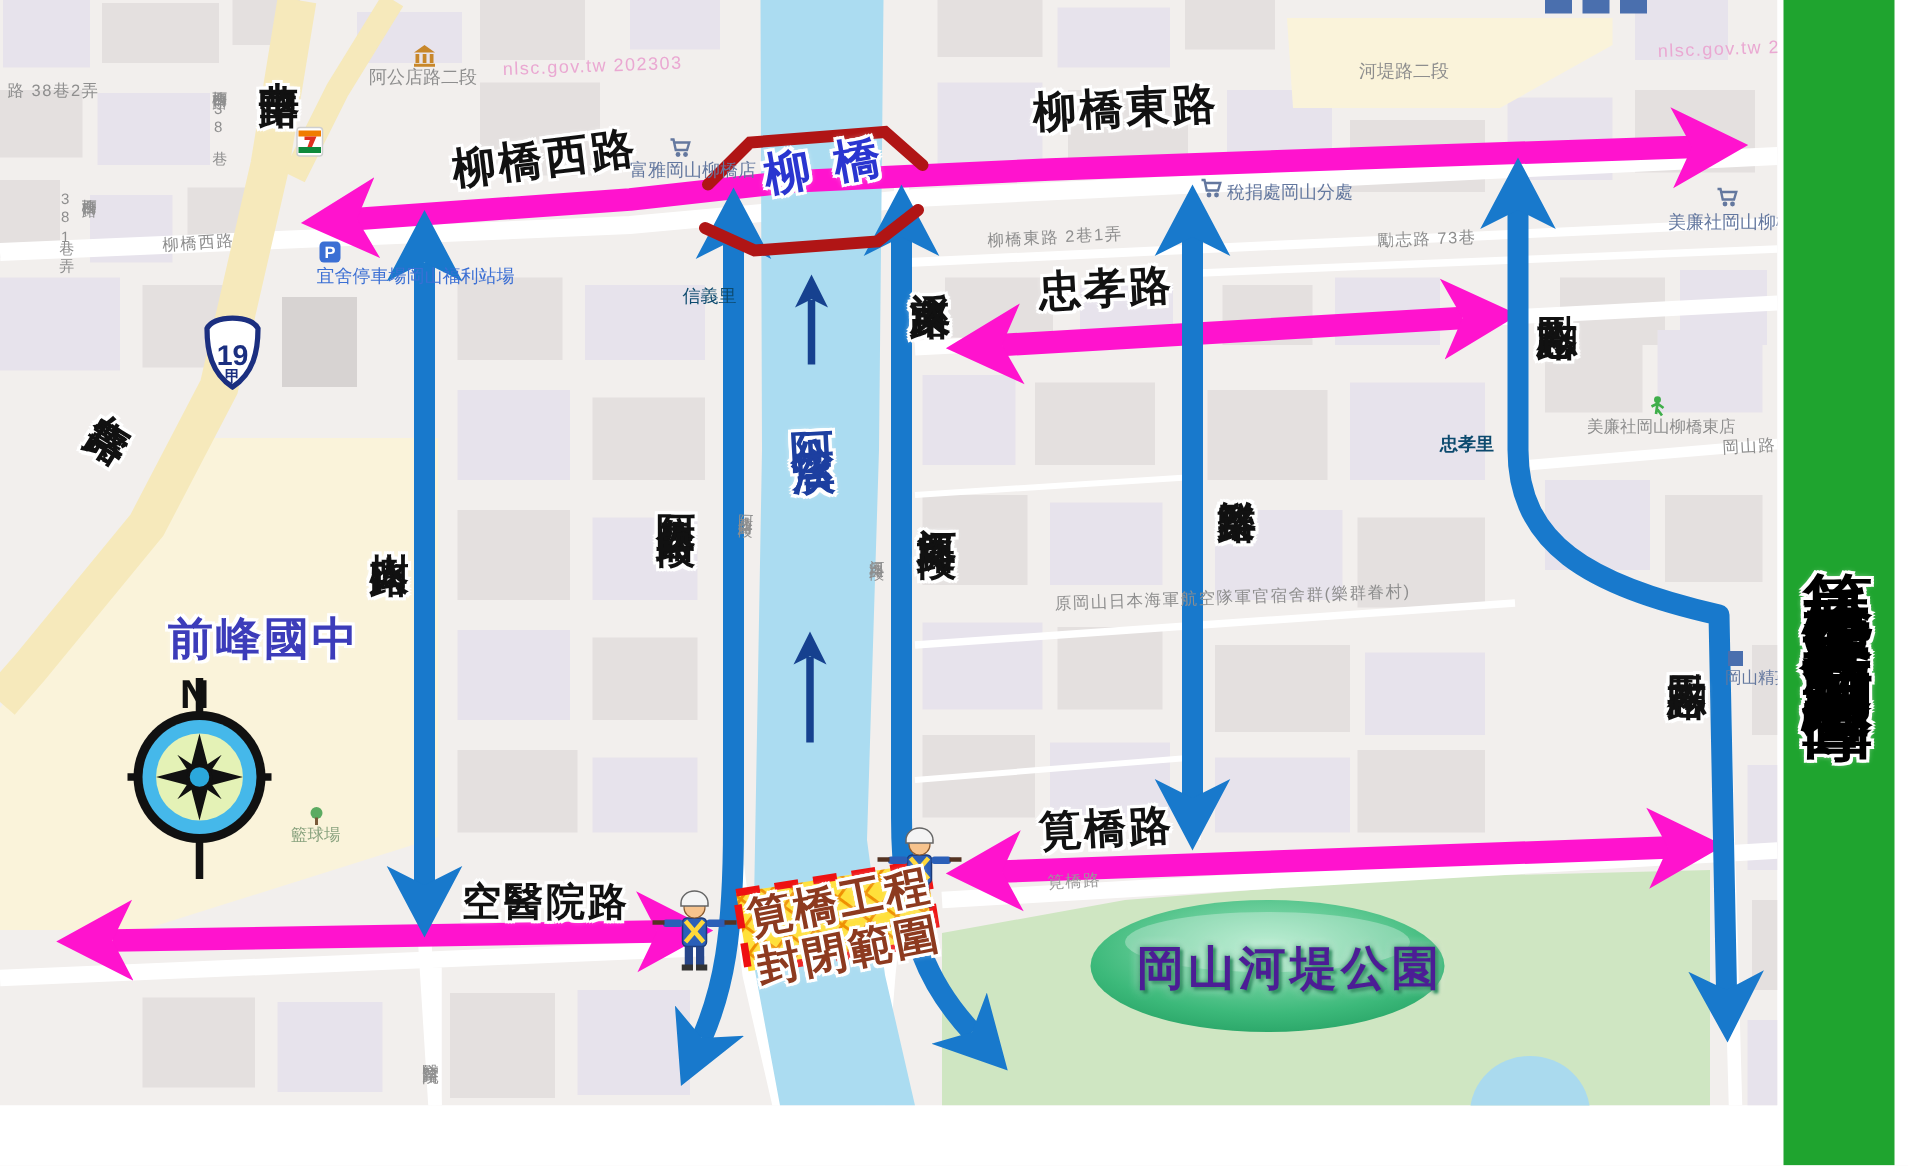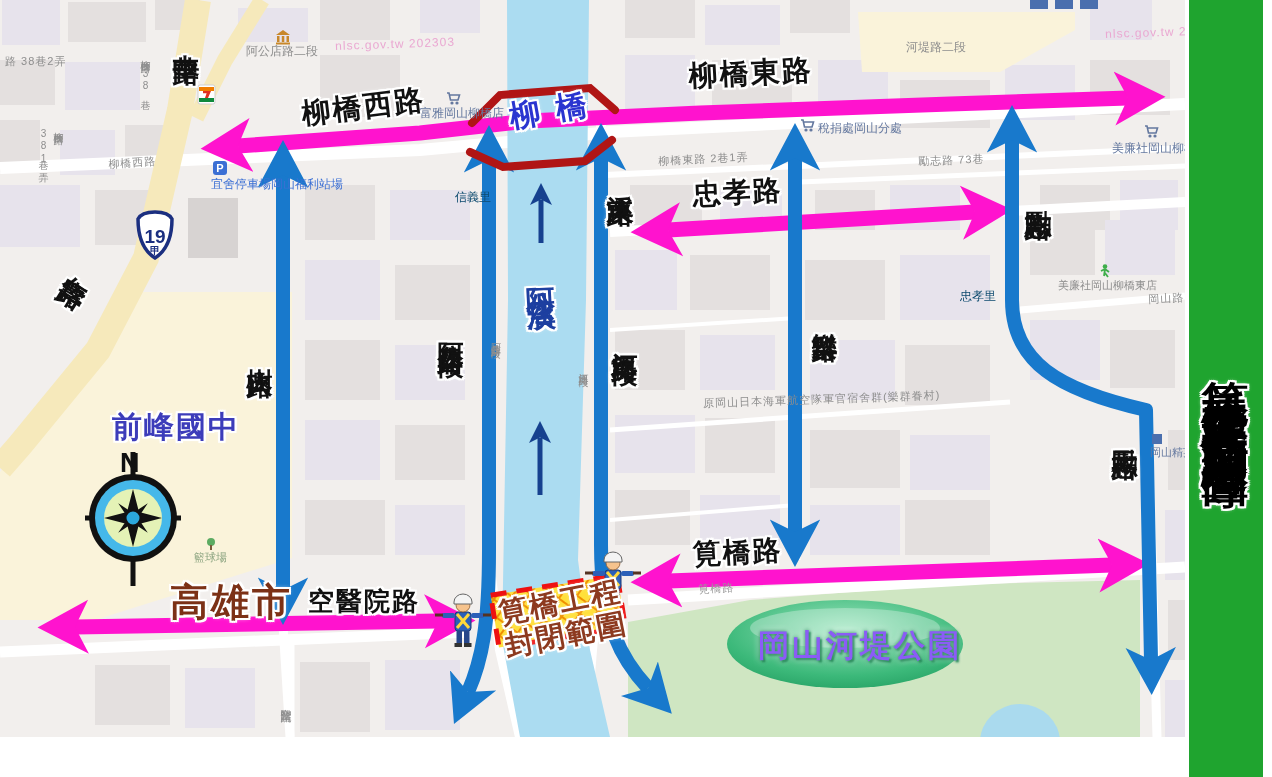--- a/index.html
+++ b/index.html
@@ -15,21 +15,21 @@
   .gray-sm{font-size:11px;color:#8e8e8e;letter-spacing:1px;}
   .blue-poi{font-size:12px;color:#64789f;}
   .gray-poi{font-size:12px;color:#8e8e8e;}
   .green-lbl{font-size:12px;color:#0c4a6e;}
   .watermark{font-size:12px;color:#eaa8d2;letter-spacing:1px;}
   .bridge-name{font-size:31px;font-weight:bold;color:#2a35d0;letter-spacing:16px;}
   .creek-name{font-size:29px;font-weight:bold;color:#1d3fa0;letter-spacing:4px;}
   .city-name{font-size:38px;font-weight:bold;color:#7c3116;letter-spacing:3px;}
   .school-name{font-size:30px;font-weight:bold;color:#3c3cba;letter-spacing:2px;}
   .closure-name{font-size:29px;font-weight:bold;color:#8d3a1f;text-align:center;line-height:1.15;letter-spacing:2px;}
-  .park-name{font-size:31px;font-weight:bold;color:#8b5cf6;letter-spacing:3px;
+  .park-name{font-size:31px;font-weight:bold;color:#4c1d95;letter-spacing:3px;
              text-shadow:0 0 4px #0c7c46,0 0 7px #ffffff,2px 2px 2px #0c7c46;}
   .compass-n{font-size:27px;font-weight:bold;color:#111;}
   #banner{position:absolute;left:1189px;top:0;width:74px;height:777px;background:#1fa42f;
           display:flex;align-items:center;justify-content:center;}
   #banner span{writing-mode:vertical-rl;text-orientation:upright;font-size:47px;font-weight:bold;
           color:#000;letter-spacing:7px;line-height:1;}
 </style>
 </head>
 <body>
 
@@ -293,21 +293,20 @@
     <div class="lbl road-big vert glow" style="left:247px;top:348px;font-size:26px;">樹人路</div>
     <div class="lbl road-big vert glow" style="left:438px;top:322px;font-size:26px;">阿公店路二段</div>
     <div class="lbl road-big vert glow" style="left:612px;top:332px;font-size:26px;">河堤路二段</div>
     <div class="lbl road-big vert glow" style="left:812px;top:312px;font-size:26px;">樂群路</div>
     <div class="lbl road-big vert glow" style="left:1112px;top:428px;font-size:26px;">勵志二路</div>
     <div class="lbl road-big glow" style="left:692px;top:541px;font-size:28px;transform:rotate(-3deg);">筧橋路</div>
     <div class="lbl road-big glow" style="left:308px;top:588px;font-size:26px;">空醫院路</div>
 
     <div class="lbl bridge-name glow" style="left:507px;top:102px;transform:rotate(-10deg);">柳橋</div>
     <div class="lbl creek-name vert glow" style="left:524px;top:266px;transform:rotate(-3deg);">阿公店溪</div>
-    <div class="lbl city-name glow" style="left:170px;top:583px;">高雄市</div>
     <div class="lbl school-name glow" style="left:112px;top:412px;">前峰國中</div>
     <div class="lbl park-name" style="left:758px;top:630px;">岡山河堤公園</div>
     <div class="lbl closure-name glow" style="left:496px;top:598px;transform:rotate(-11deg);">
       <div>筧橋工程</div>
       <div>封閉範圍</div>
     </div>
     <div class="lbl compass-n" style="left:120px;top:450px;">N</div>
 
     <div class="lbl gray-sm" style="left:5px;top:56px;">路 38巷2弄</div>
     <div class="lbl gray-sm vert" style="left:140px;top:52px;font-size:10px;">柳橋西路 38巷</div>
@@ -327,20 +326,20 @@
 
     <div class="lbl gray-poi" style="left:246px;top:45px;">阿公店路二段</div>
     <div class="lbl blue-poi" style="left:167px;top:178px;color:#3b6fd4;margin-left:44px;">宜舍停車場岡山福利站場</div>
     <div class="lbl blue-poi" style="left:420px;top:107px;">富雅岡山柳橋店</div>
     <div class="lbl blue-poi" style="left:818px;top:122px;">稅捐處岡山分處</div>
     <div class="lbl blue-poi" style="left:1112px;top:142px;">美廉社岡山柳橋東店</div>
     <div class="lbl gray-poi" style="left:906px;top:41px;">河堤路二段</div>
     <div class="lbl gray-poi" style="left:1058px;top:280px;font-size:11px;">美廉社岡山柳橋東店</div>
     <div class="lbl blue-poi" style="left:1150px;top:447px;font-size:11px;">岡山精英</div>
     <div class="lbl green-lbl" style="left:455px;top:191px;">信義里</div>
-    <div class="lbl green-lbl" style="left:960px;top:290px;">忠孝里</div>
+    <div class="lbl green-lbl" style="left:960px;top:290px;font-weight:bold;">忠孝里</div>
     <div class="lbl green-lbl" style="left:194px;top:552px;font-size:11px;color:#8aa37f;">籃球場</div>
   </div>
 
   <div id="banner">
     <span class="glow">筧橋改建工程交通動線引導圖</span>
   </div>
 </div>
 
 </body></html>

